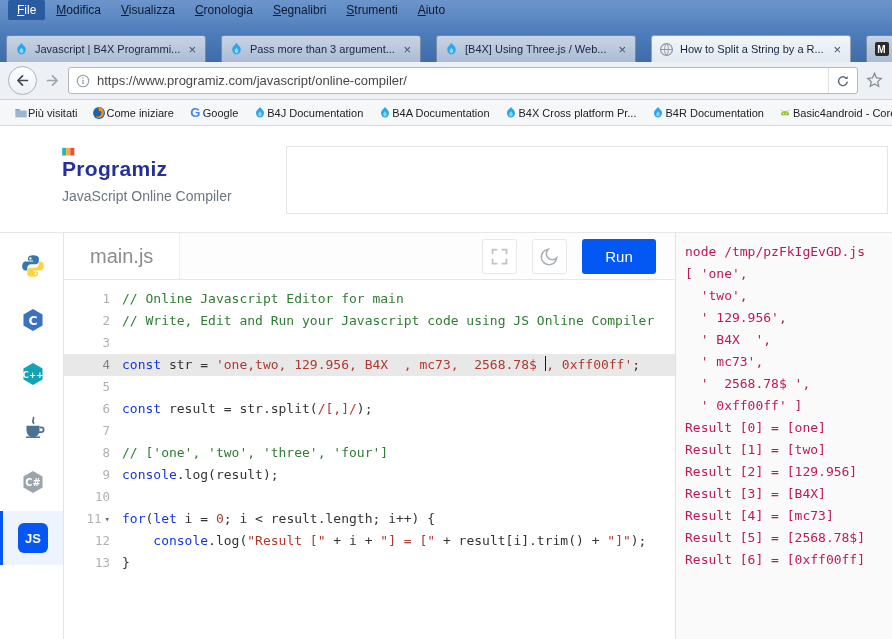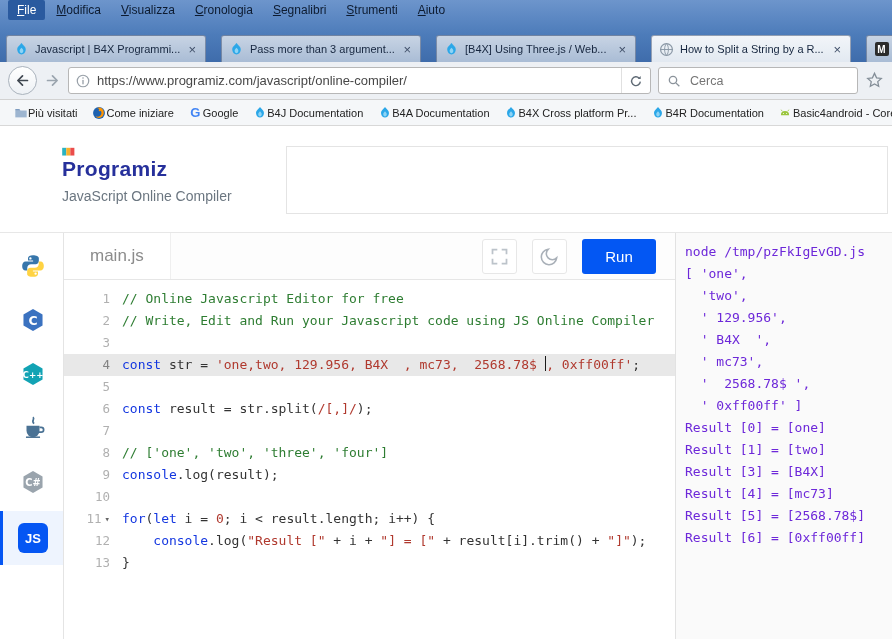--- a/index.html
+++ b/index.html
@@ -63,21 +63,21 @@
   .lang-sidebar{flex:0 0 64px;border-right:1px solid #e4e4e4;padding-top:8px;}
   .lang-item{height:54px;display:flex;align-items:center;justify-content:center;border-left:3px solid transparent;}
   .lang-item.active{border-left:3px solid #0556f3;background:#eef4fe;}
   .lang-item svg{width:26px;height:26px;}
   .js-badge{width:30px;height:30px;background:#0556f3;color:#fff;border-radius:6px;display:flex;
        align-items:center;justify-content:center;font-weight:bold;font-size:13px;}
 
   .editor{flex:1;display:flex;flex-direction:column;min-width:0;}
   .editor-header{height:47px;flex:0 0 47px;background:#fdfdfd;border-bottom:1px solid #e6e6e6;
        display:flex;align-items:center;}
-  .file-tab{height:100%;display:flex;align-items:center;padding:0 26px;color:#8c8c8c;font-size:17px;
+  .file-tab{height:100%;display:flex;align-items:center;padding:0 26px;color:#8c8c8c;font-size:20px;
        background:#fff;border-right:1px solid #efefef;}
   .editor-actions{margin-left:auto;display:flex;align-items:flex-end;gap:15px;padding-right:19px;}
   .icon-btn{width:35px;height:35px;border:1px solid #e7e7e7;border-radius:3px;background:#fff;
        display:flex;align-items:center;justify-content:center;}
   .icon-btn svg{width:21px;height:21px;}
   .run-btn{width:74px;height:35px;background:#0357f3;border:none;border-radius:3px;color:#fff;
        font-size:15px;font-family:"Liberation Sans",sans-serif;display:flex;align-items:center;justify-content:center;}
 
   .code-area{flex:1;padding-top:8px;overflow:hidden;background:#fff;}
   .code-line{display:flex;height:22px;line-height:22px;}
@@ -91,21 +91,21 @@
   .tok-c{color:#2e7d32;}
   .tok-k{color:#1437e0;}
   .tok-s{color:#b0392e;}
   .tok-n{color:#b0392e;}
   .caret{display:inline-block;width:1.5px;height:15px;background:#1a1a1a;vertical-align:-2px;}
 
   .output{flex:0 0 217px;border-left:1px solid #e2e2e2;background:#fafafa;display:flex;flex-direction:column;min-width:0;}
   .output-header{height:47px;flex:0 0 47px;border-bottom:1px solid #e2e2e2;display:flex;align-items:center;
        padding-left:16px;font-size:16px;color:#575757;}
   .output-body{flex:1;padding:8px 0 0 9px;overflow:hidden;}
-  .out-line{font-family:"DejaVu Sans Mono",monospace;font-size:13px;line-height:22px;color:#6d28d9;white-space:pre;}
+  .out-line{font-family:"DejaVu Sans Mono",monospace;font-size:13px;line-height:22px;color:#be185d;white-space:pre;}
 </style>
 </head>
 <body>
 
 <div class="window">
   <div class="chrome-top">
     <div class="menubar">
         <div class="menu-item first"><u>F</u>ile</div>
         <div class="menu-item"><u>M</u>odifica</div>
         <div class="menu-item"><u>V</u>isualizza</div>
@@ -186,29 +186,20 @@
           </svg>
       </span>
       <span class="url-text">https://www.programiz.com/javascript/online-compiler/</span>
       <span class="icon16 reload-btn">
         <svg viewBox="0 0 24 24" fill="none" stroke="#5f6a75" stroke-width="2.1">
             <path d="M18.5 13a6.6 6.6 0 1 1-1.8-5.3"></path>
             <path d="M19 4.5v4.6h-4.6" fill="#5f6a75" stroke="none"></path>
           </svg>
       </span>
     </div>
-    <div class="searchbox">
-      <span class="icon16">
-        <svg viewBox="0 0 24 24" fill="none" stroke="#8b939b" stroke-width="2">
-            <circle cx="10.5" cy="10.5" r="5.5"></circle>
-            <path d="M14.8 14.8 20 20"></path>
-          </svg>
-      </span>
-      <input type="text" placeholder="Cerca" style="">
-    </div>
     <div class="nav-btn star-btn">
       <svg viewBox="0 0 24 24">
           <path d="M12 3l2.6 5.6 6 .7-4.5 4.1 1.2 5.9L12 16.4 6.7 19.3l1.2-5.9L3.4 9.3l6-.7z" fill="none" stroke="#838d97" stroke-width="1.6"></path>
         </svg>
     </div>
   </div>
 
   <div class="bookmarksbar">
       <div class="bm-item">
         <span class="favicon">
@@ -353,21 +344,21 @@
                 </svg>
             </div>
             <button class="run-btn">Run</button>
           </div>
         </div>
         <div class="code-area">
             <div class="code-line">
               <span class="gutter">
                 <span>1</span>
               </span>
-              <span class="code-text"><span class="tok-c">// Online Javascript Editor for free</span></span>
+              <span class="code-text"><span class="tok-c">// Online Javascript Editor for main</span></span>
             </div>
             <div class="code-line">
               <span class="gutter">
                 <span>2</span>
               </span>
               <span class="code-text"><span class="tok-c">// Write, Edit and Run your Javascript code using JS Online Compiler</span></span>
             </div>
             <div class="code-line">
               <span class="gutter">
                 <span>3</span>
@@ -443,20 +434,21 @@
             <div class="out-line">node /tmp/pzFkIgEvGD.js</div>
             <div class="out-line">[ 'one',</div>
             <div class="out-line">  'two',</div>
             <div class="out-line">  ' 129.956',</div>
             <div class="out-line">  ' B4X  ',</div>
             <div class="out-line">  ' mc73',</div>
             <div class="out-line">  '  2568.78$ ',</div>
             <div class="out-line">  ' 0xff00ff' ]</div>
             <div class="out-line">Result [0] = [one]</div>
             <div class="out-line">Result [1] = [two]</div>
+            <div class="out-line">Result [2] = [129.956]</div>
             <div class="out-line">Result [3] = [B4X]</div>
             <div class="out-line">Result [4] = [mc73]</div>
             <div class="out-line">Result [5] = [2568.78$]</div>
             <div class="out-line">Result [6] = [0xff00ff]</div>
           </div>
       </div>
     </div>
   </div>
 </div>
 

